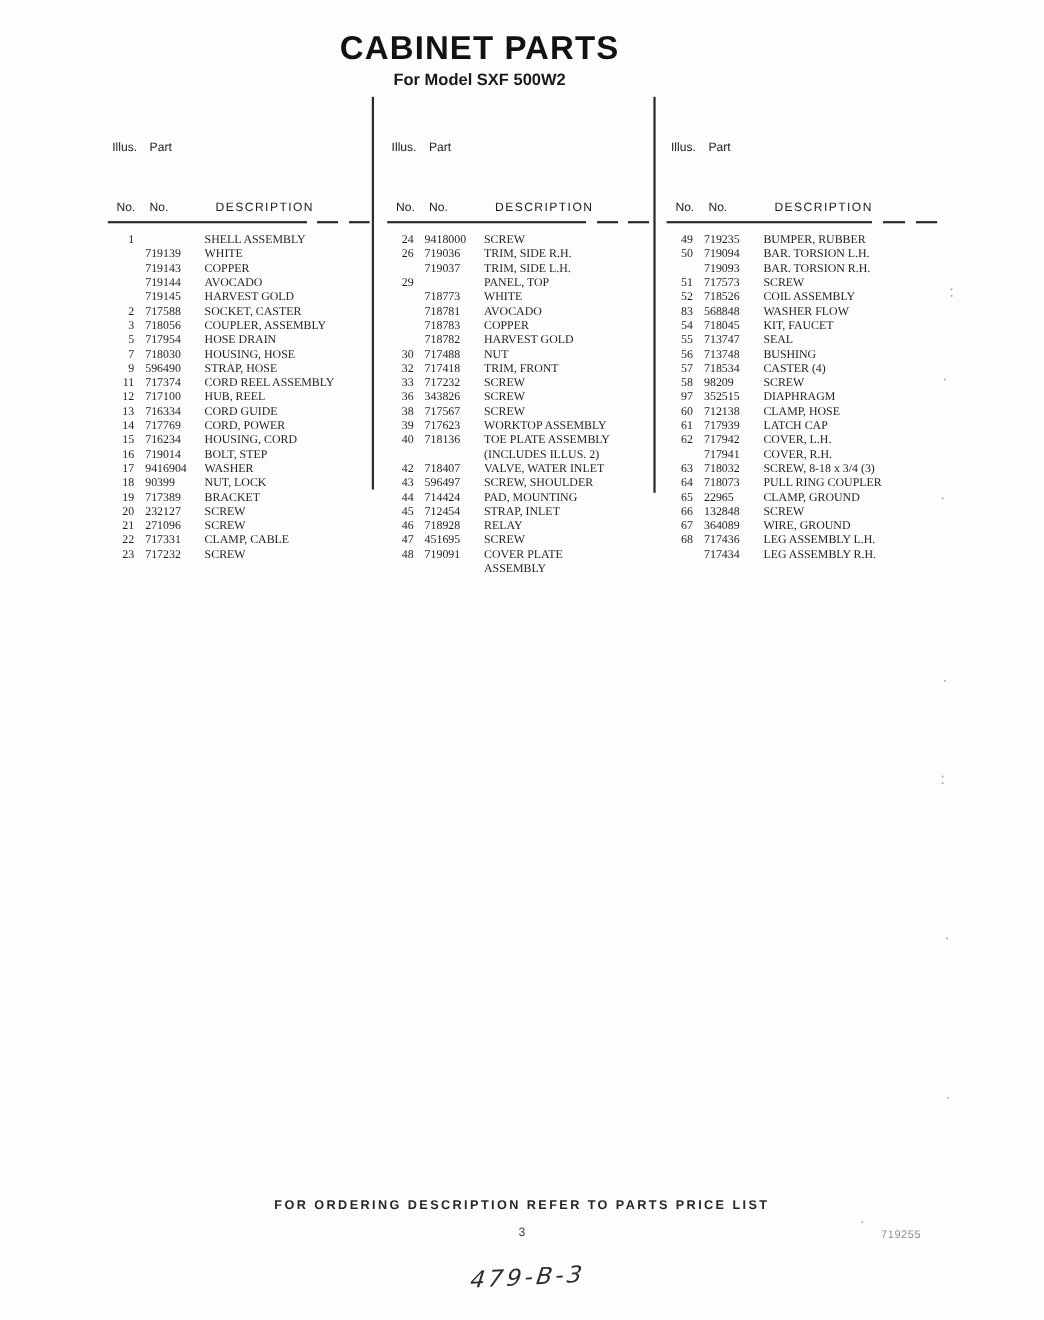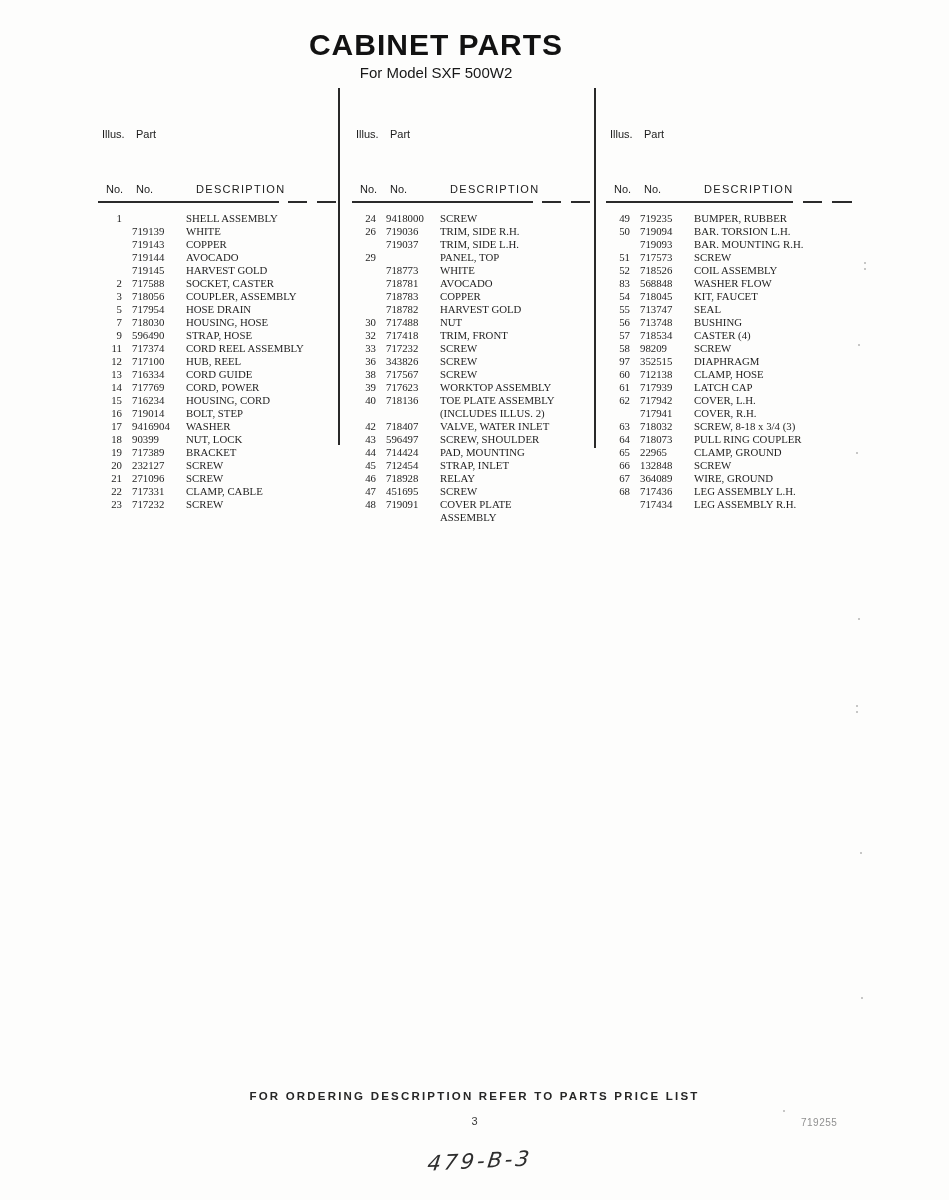--- a/index.html
+++ b/index.html
@@ -9,21 +9,21 @@
     font-family:"Liberation Serif", serif; color:#1d1d1d;
   }
 
   
   .title-block { position:absolute; top:28px; left:0; width:872px; text-align:center; }
   .title {
     font-family:"Liberation Sans", sans-serif; font-weight:bold;
     font-size:30px; letter-spacing:1px; color:#121212;
   }
   .subtitle {
-    font-family:"Liberation Sans", sans-serif; font-weight:normal;
+    font-family:"Liberation Sans", sans-serif; font-weight:bold;
     font-size:15px; margin-top:2px; color:#181818;text-align:center;
   }
 
   
   .col { position:absolute; top:88px; }
   #col-0 { left:98px;  width:238px; }
   #col-1 { left:352px; width:238px; }
   #col-2 { left:606px; width:246px; }
 
   .col-header { font-family:"Liberation Sans", sans-serif; font-size:11px; color:#1c1c1c; }
@@ -378,21 +378,21 @@
           <span class="desc">BUMPER, RUBBER</span>
         </div>
         <div class="row">
           <span class="illus">50</span>
           <span class="part">719094</span>
           <span class="desc">BAR. TORSION L.H.</span>
         </div>
         <div class="row">
           <span class="illus"></span>
           <span class="part">719093</span>
-          <span class="desc">BAR. MOUNTING R.H.</span>
+          <span class="desc">BAR. TORSION R.H.</span>
         </div>
         <div class="row">
           <span class="illus">51</span>
           <span class="part">717573</span>
           <span class="desc">SCREW</span>
         </div>
         <div class="row">
           <span class="illus">52</span>
           <span class="part">718526</span>
           <span class="desc">COIL ASSEMBLY</span>

